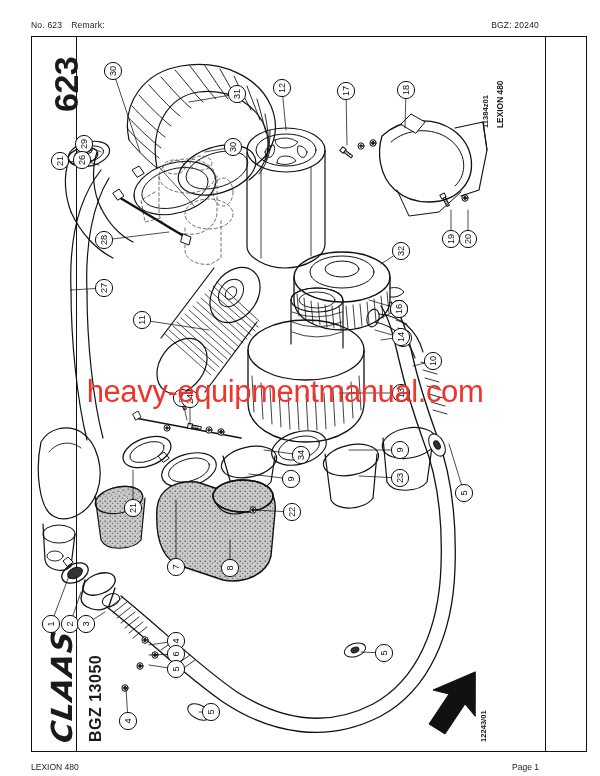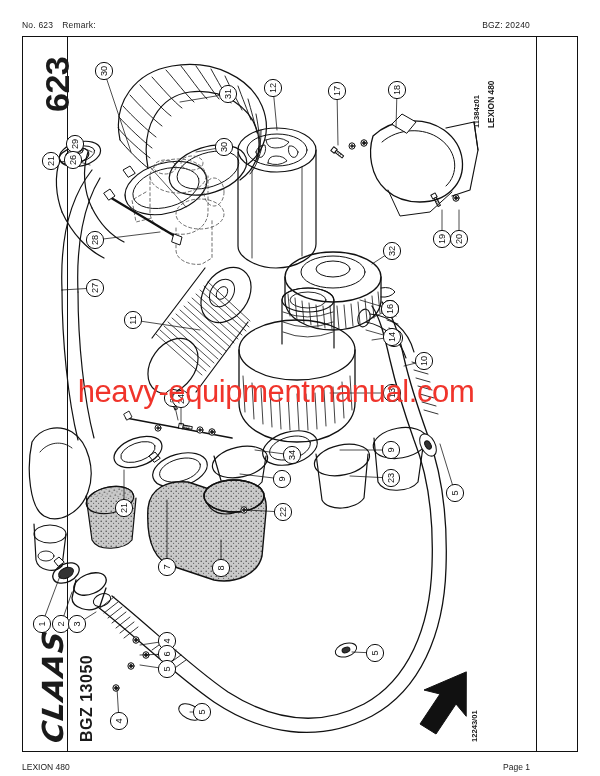--- a/index.html
+++ b/index.html
@@ -1,19 +1,19 @@
 <!DOCTYPE html>
 <html><head>
 <meta charset="utf-8">
 <style>
   html,body{margin:0;padding:0;background:#ffffff;}
   body{width:600px;height:776px;position:relative;
        font-family:"Liberation Sans",sans-serif;color:#1a1a1a;overflow:hidden;}
 
-  .page{position:absolute;left:0;top:0;width:552px;height:776px;}
+  .page{position:absolute;left:9px;top:0;width:552px;height:776px;}
 
   
   .hdr{position:absolute;font-size:8.5px;letter-spacing:.2px;color:#222;white-space:nowrap;}
   #hdr-left{left:22px;top:20px;}
   #hdr-left .no{margin-right:9px;}
   #hdr-right{right:22px;top:20px;}
   .ftr{position:absolute;font-size:8.5px;color:#222;white-space:nowrap;}
   #ftr-left{left:22px;top:762px;}
   #ftr-right{right:22px;top:762px;text-align:center;}
 

